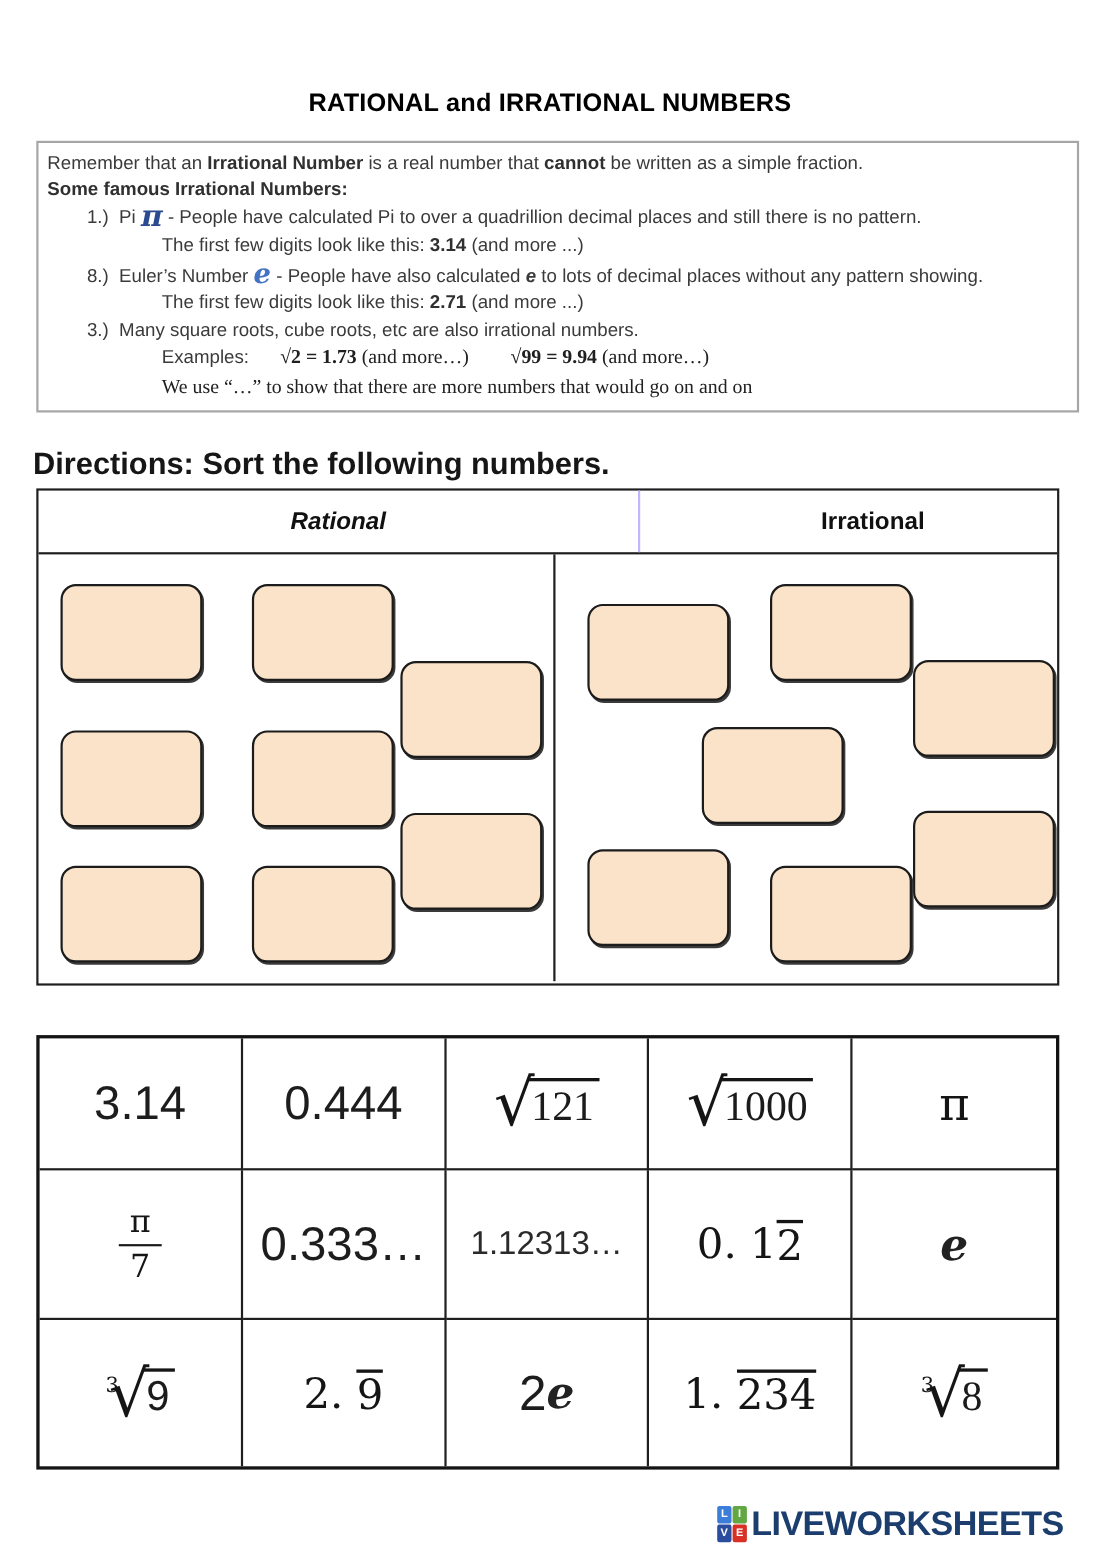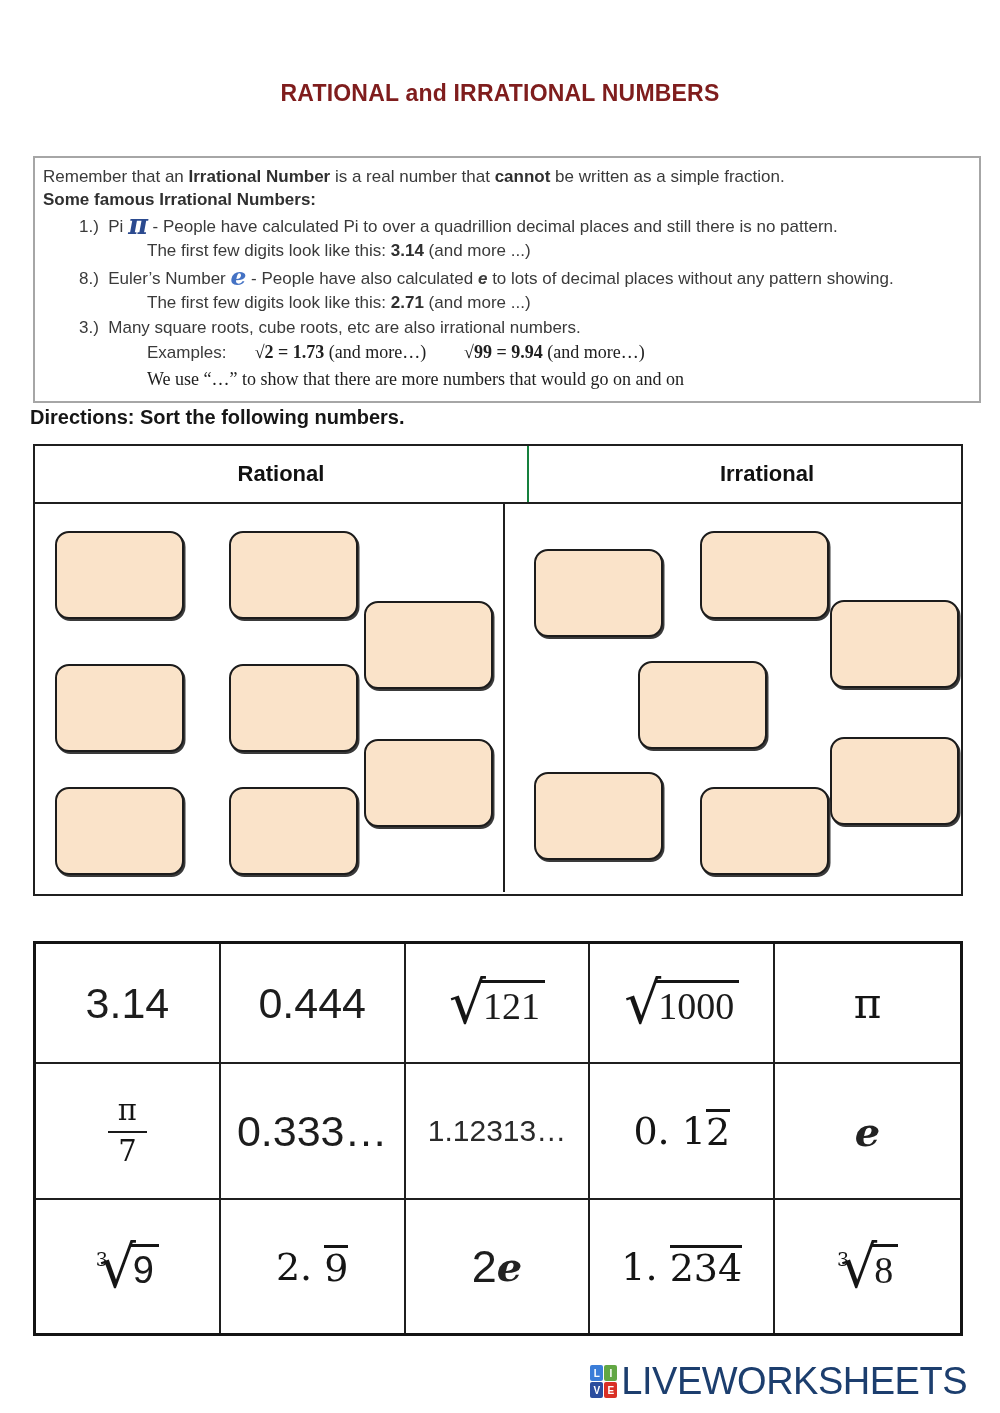--- a/index.html
+++ b/index.html
@@ -6,47 +6,47 @@
   #page{position:relative;width:1000px;height:1413px;background:#ffffff;overflow:hidden;
         font-family:"Liberation Sans",sans-serif;color:#2f2f2f;}
 
   
   #name-row{position:absolute;left:30px;top:36px;width:940px;height:36px;font-size:27px;color:#333;}
   #fullname-label{position:absolute;left:0;top:0;}
   #fullname-line{position:absolute;left:135px;top:0;width:537px;height:28px;border-bottom:2px solid #3a3a3a;}
   #no-label{position:absolute;left:800px;top:0;}
   #no-line{position:absolute;left:848px;top:0;width:46px;height:28px;border-bottom:2px solid #3a3a3a;}
   #page-title{position:absolute;left:0;top:80px;width:1000px;text-align:center;
-              font-size:23px;font-weight:bold;color:#7f1d1d;letter-spacing:.2px;}
+              font-size:23px;font-weight:bold;color:#000000;letter-spacing:.2px;}
 
   
   #info-box{position:absolute;left:33px;top:128px;width:948px;box-sizing:border-box;
-            border:2px solid #a6a6a6;padding:7px 8px 8px 8px;background:#fff;margin-top:28px;}
+            border:2px solid #a6a6a6;padding:7px 8px 8px 8px;background:#fff;}
   .ln{white-space:pre-wrap;font-size:17px;color:#3a3a3a;line-height:23px;}
   .ln.num{padding-left:36px;}
   .ln.sub{padding-left:104px;line-height:26px;}
   .ln .b{font-weight:bold;color:#303030;}
   .ln .bi{font-weight:bold;font-style:italic;}
   .ln .pi{color:#2b4a8f;font-weight:bold;font-style:italic;font-size:27px;
           font-family:"DejaVu Serif",serif;line-height:1;vertical-align:-2px;}
   .ln .esym{color:#4472c4;font-weight:bold;font-style:italic;font-size:25px;
           font-family:"DejaVu Serif",serif;line-height:1;vertical-align:-1px;}
   .ln .ser{font-family:"Liberation Serif","DejaVu Serif",serif;font-size:18px;color:#202020;}
   .ln .bser{font-family:"Liberation Serif","DejaVu Serif",serif;font-size:18px;font-weight:bold;color:#202020;}
 
   
-  #directions{position:absolute;left:30px;top:406px;font-size:20px;font-weight:bold;color:#161616;}
+  #directions{position:absolute;left:30px;top:406px;font-size:28px;font-weight:bold;color:#161616;}
 
   
   #sort-table{position:absolute;left:33px;top:444px;width:930px;height:452px;box-sizing:border-box;
               border:2px solid #1f1f1f;background:#fff;}
   #sort-header{display:flex;height:56px;border-bottom:2px solid #1f1f1f;}
   .sort-h-cell{display:flex;align-items:center;justify-content:center;
                font-size:22px;font-weight:bold;color:#111;}
-  #sort-h-rational{width:494px;border-right:2px solid #15803d;box-sizing:border-box;}
+  #sort-h-rational{width:547px;border-right:2px solid #c4b5fd;box-sizing:border-box;font-style:italic;}
   #sort-h-irrational{flex:1;padding-left:44px;}
   #sort-body{position:relative;height:388px;}
   #sort-divider{position:absolute;left:468px;top:0;width:2px;height:100%;background:#1f1f1f;}
   .drop-box{position:absolute;width:129px;height:88px;box-sizing:border-box;
             border:2px solid #1c1c1c;border-radius:14px;
             box-shadow:1.5px 2px 0 #3a3a3a;}
 
   
   #num-table{position:absolute;left:33px;top:941px;width:930px;box-sizing:border-box;
              border:3px solid #141414;display:grid;
@@ -76,21 +76,21 @@
   .frac{display:inline-flex;flex-direction:column;align-items:center;
         font-family:"DejaVu Serif",serif;font-size:29px;line-height:1.15;color:#151515;}
   .frac .fr-top{border-bottom:2px solid #1a1a1a;padding:0 10px 3px 10px;}
   .frac .fr-bot{padding-top:2px;}
 
   
   #footer-logo{position:absolute;right:33px;bottom:10px;display:flex;align-items:center;gap:4px;}
   #logo-grid{display:grid;grid-template-columns:13px 13px;grid-template-rows:16px 16px;gap:1px;}
   .logo-sq{display:flex;align-items:center;justify-content:center;border-radius:2px;
            color:#fff;font-size:10px;font-weight:bold;font-family:"Liberation Sans",sans-serif;}
-  #brand-text{font-size:38px;font-weight:400;color:#1c3e6e;letter-spacing:-0.5px;
+  #brand-text{font-size:31px;font-weight:700;color:#1c3e6e;letter-spacing:-0.5px;
               font-family:"Liberation Sans",sans-serif;}
 </style>
 </head>
 <body>
 
 <div id="page">
 
 
   <div id="page-title">RATIONAL and IRRATIONAL NUMBERS</div>
 

